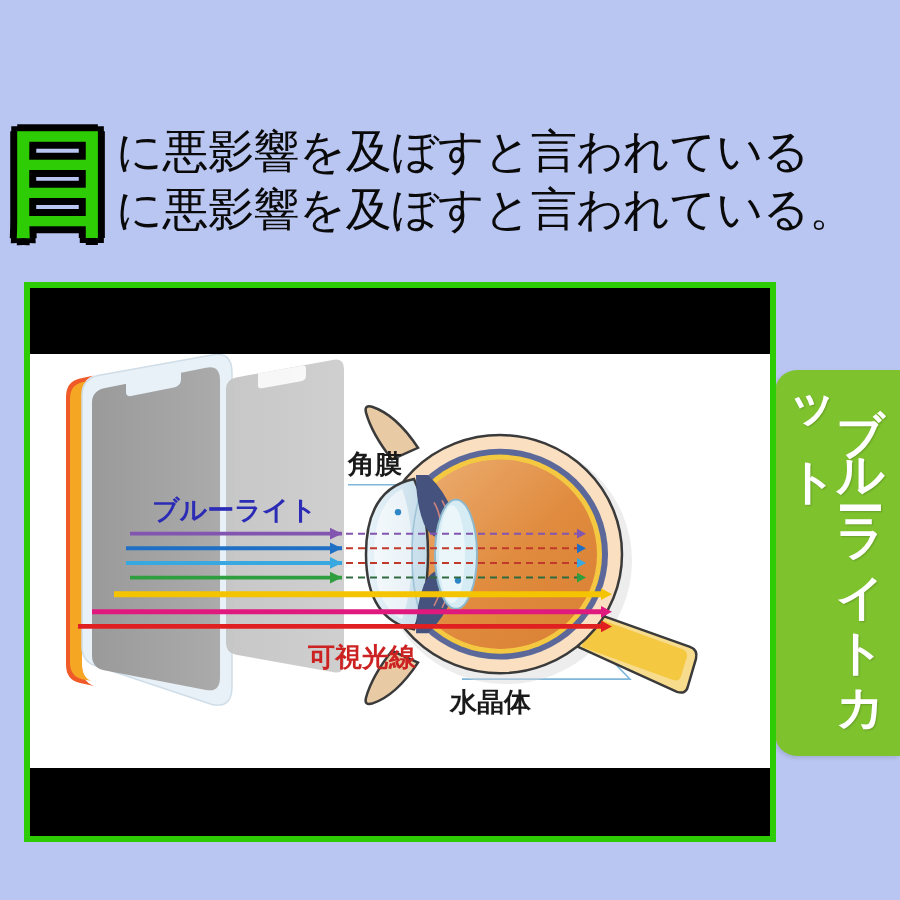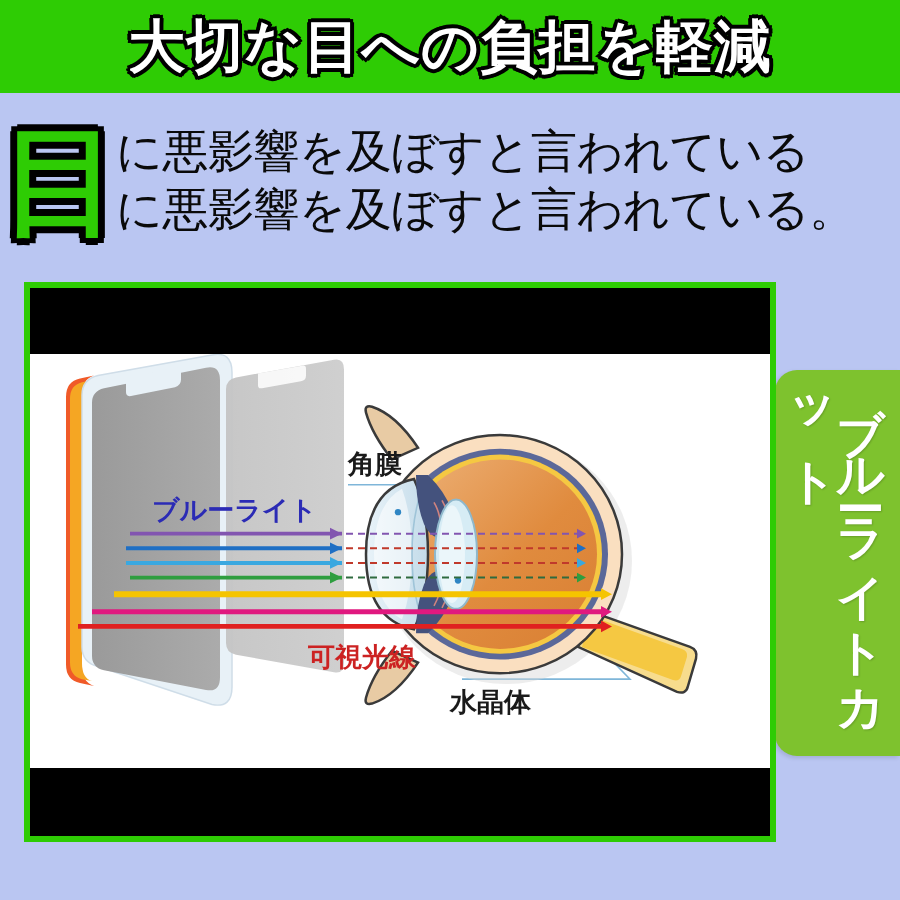--- a/index.html
+++ b/index.html
@@ -86,23 +86,20 @@
   .illo-white{
     position:absolute;left:0;top:66px;right:0;bottom:68px;background:#fff;
   }
   .illo-svg{display:block;width:100%;height:100%;}
 </style>
 </head>
 <body>
 
 <div id="page">
 
-  <div class="header-banner">
-    <div class="header-title">大切な目への負担を軽減</div>
-  </div>
 
   <div class="subtitle-block">
     <div class="eye-badge">
       <span class="eye-badge-glyph">目</span>
     </div>
     <div class="subtitle-lines">
       <div class="subtitle-line">に悪影響を及ぼすと言われている</div>
       <div class="subtitle-line">に悪影響を及ぼすと言われている。</div>
     </div>
   </div>

